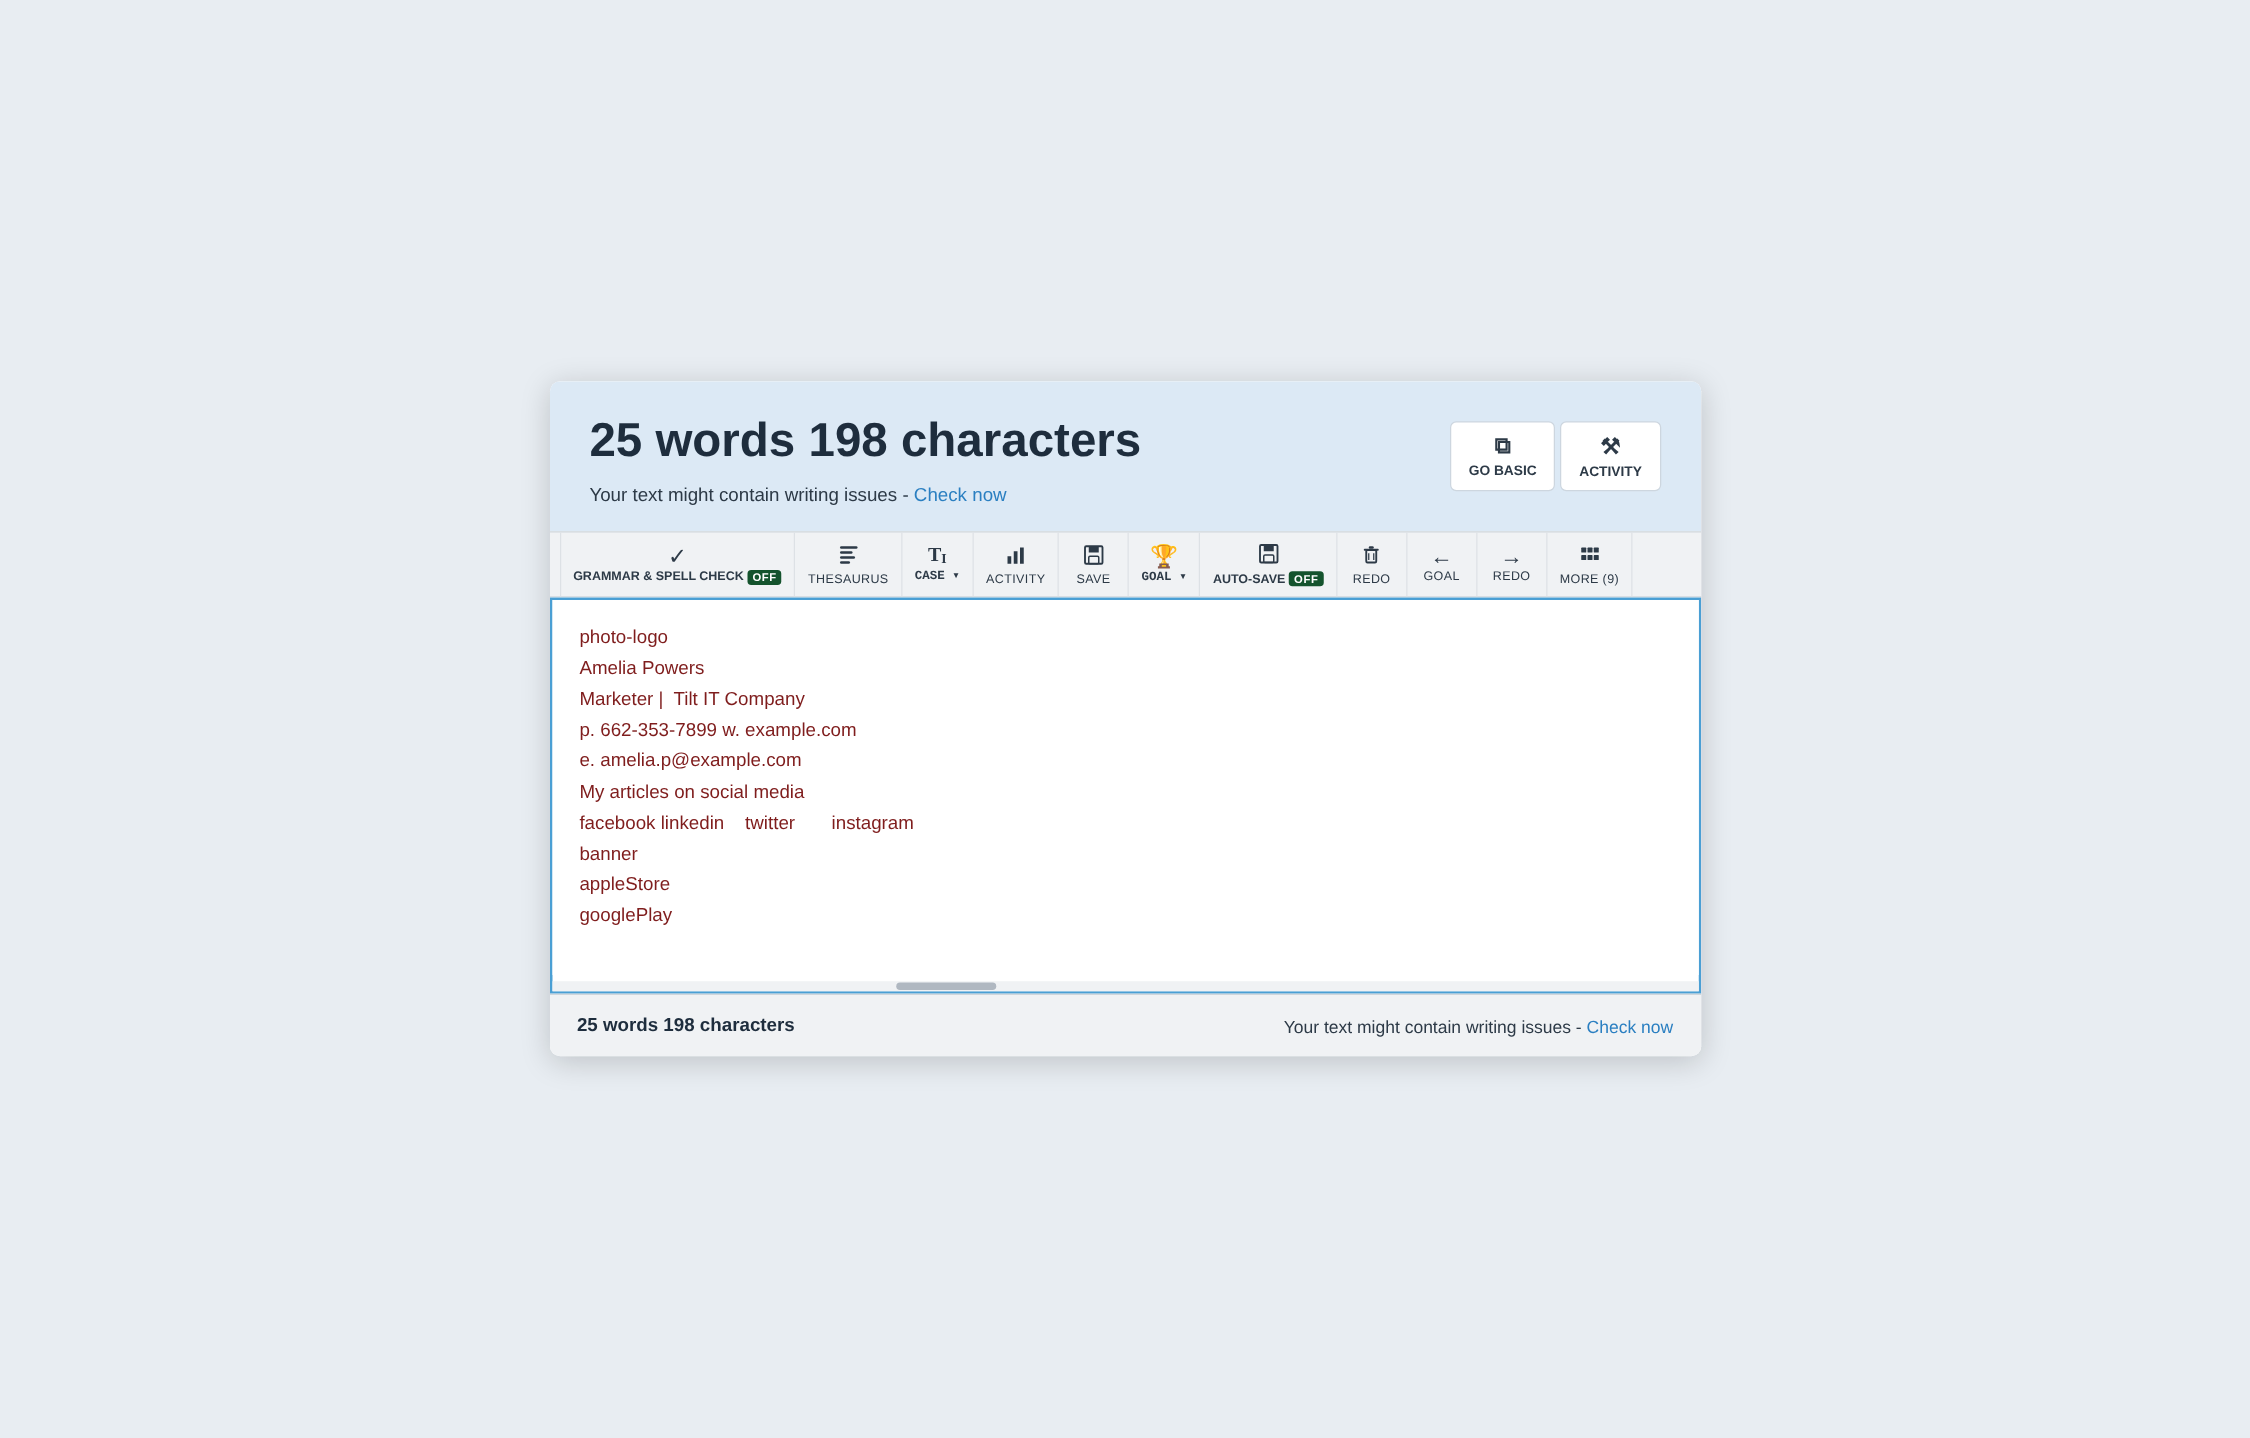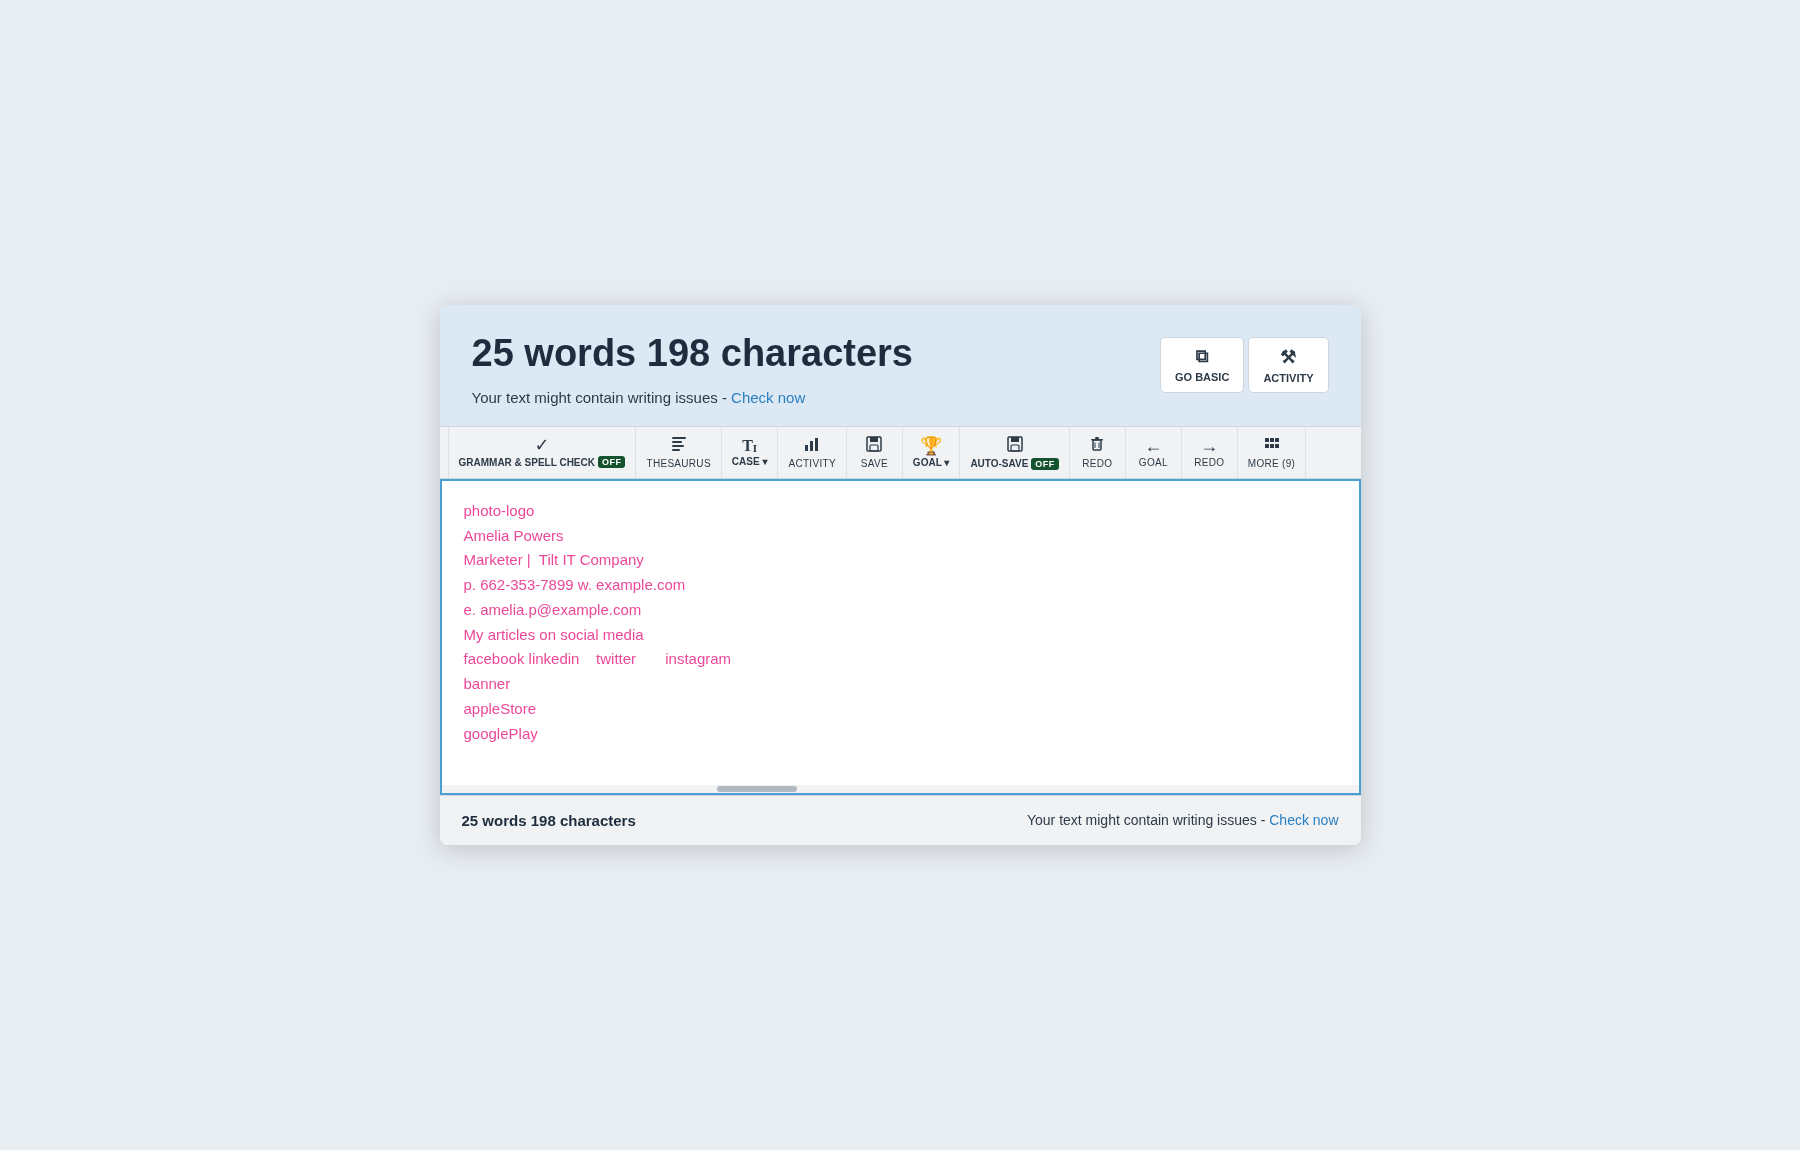--- a/index.html
+++ b/index.html
@@ -110,38 +110,39 @@
       font-weight: 700;
       white-space: nowrap;
       color: #2d3a47;
       justify-content: flex-end;
     }
     .toolbar-item .t-label-caret {
       font-size: 10px;
       font-weight: 700;
       color: #2d3a47;
       white-space: nowrap;
+      font-family: Liberation Mono, monospace;
     }
 
     .editor-area {
       background: #fff;
       border: 2px solid #4a9fd4;
       margin: 0;
       min-height: 310px;
     }
     .editor-textarea {
       width: 100%;
       min-height: 300px;
       border: none;
       outline: none;
       resize: none;
       font-size: 15px;
       line-height: 1.65;
       padding: 18px 22px;
-      color: #ec4899;
+      color: #7f1d1d;
       font-family: Arial, sans-serif;
       background: #fff;
     }
     .editor-scrollbar {
       height: 8px;
       background: #f0f2f4;
       display: flex;
       align-items: center;
       padding: 0 30%;
     }

